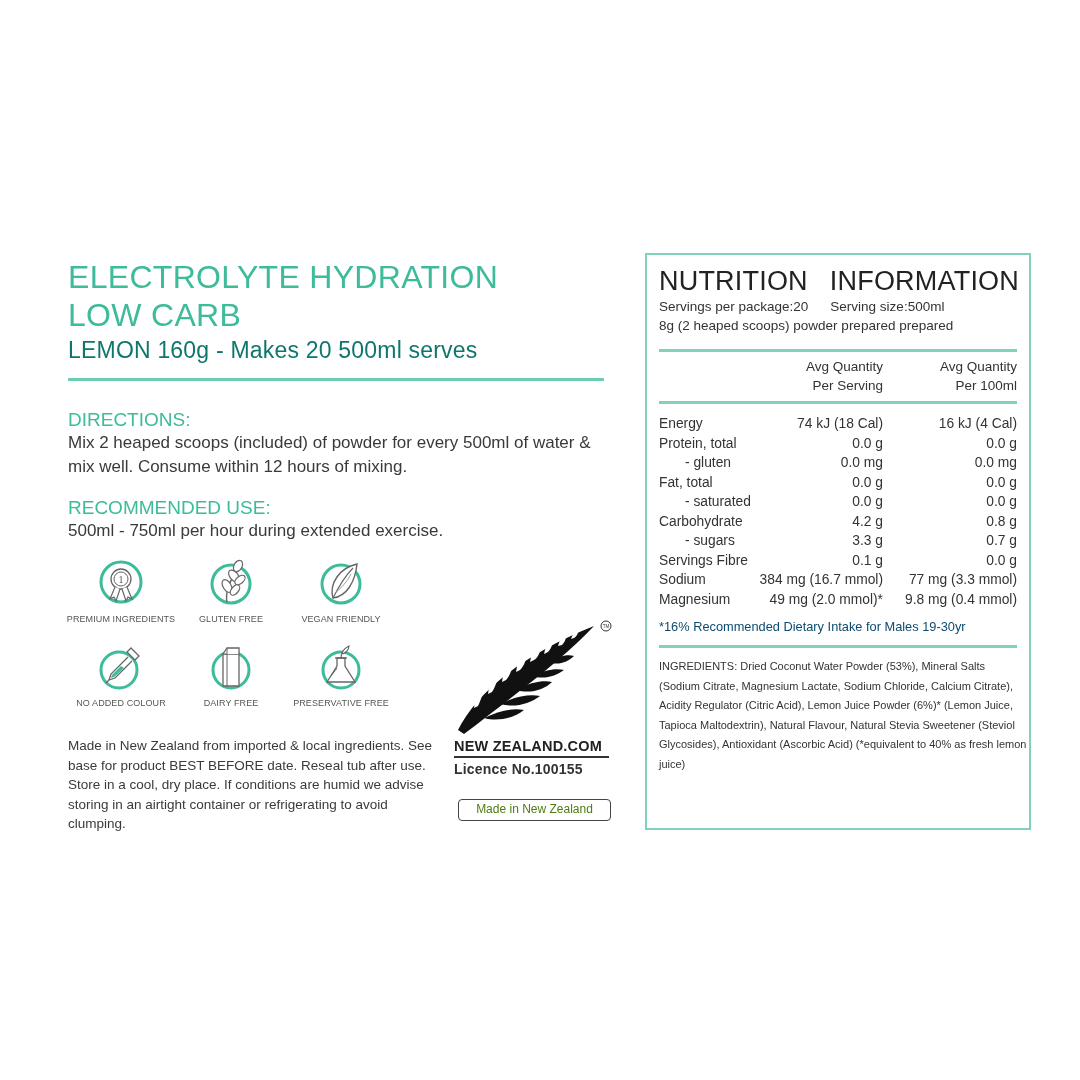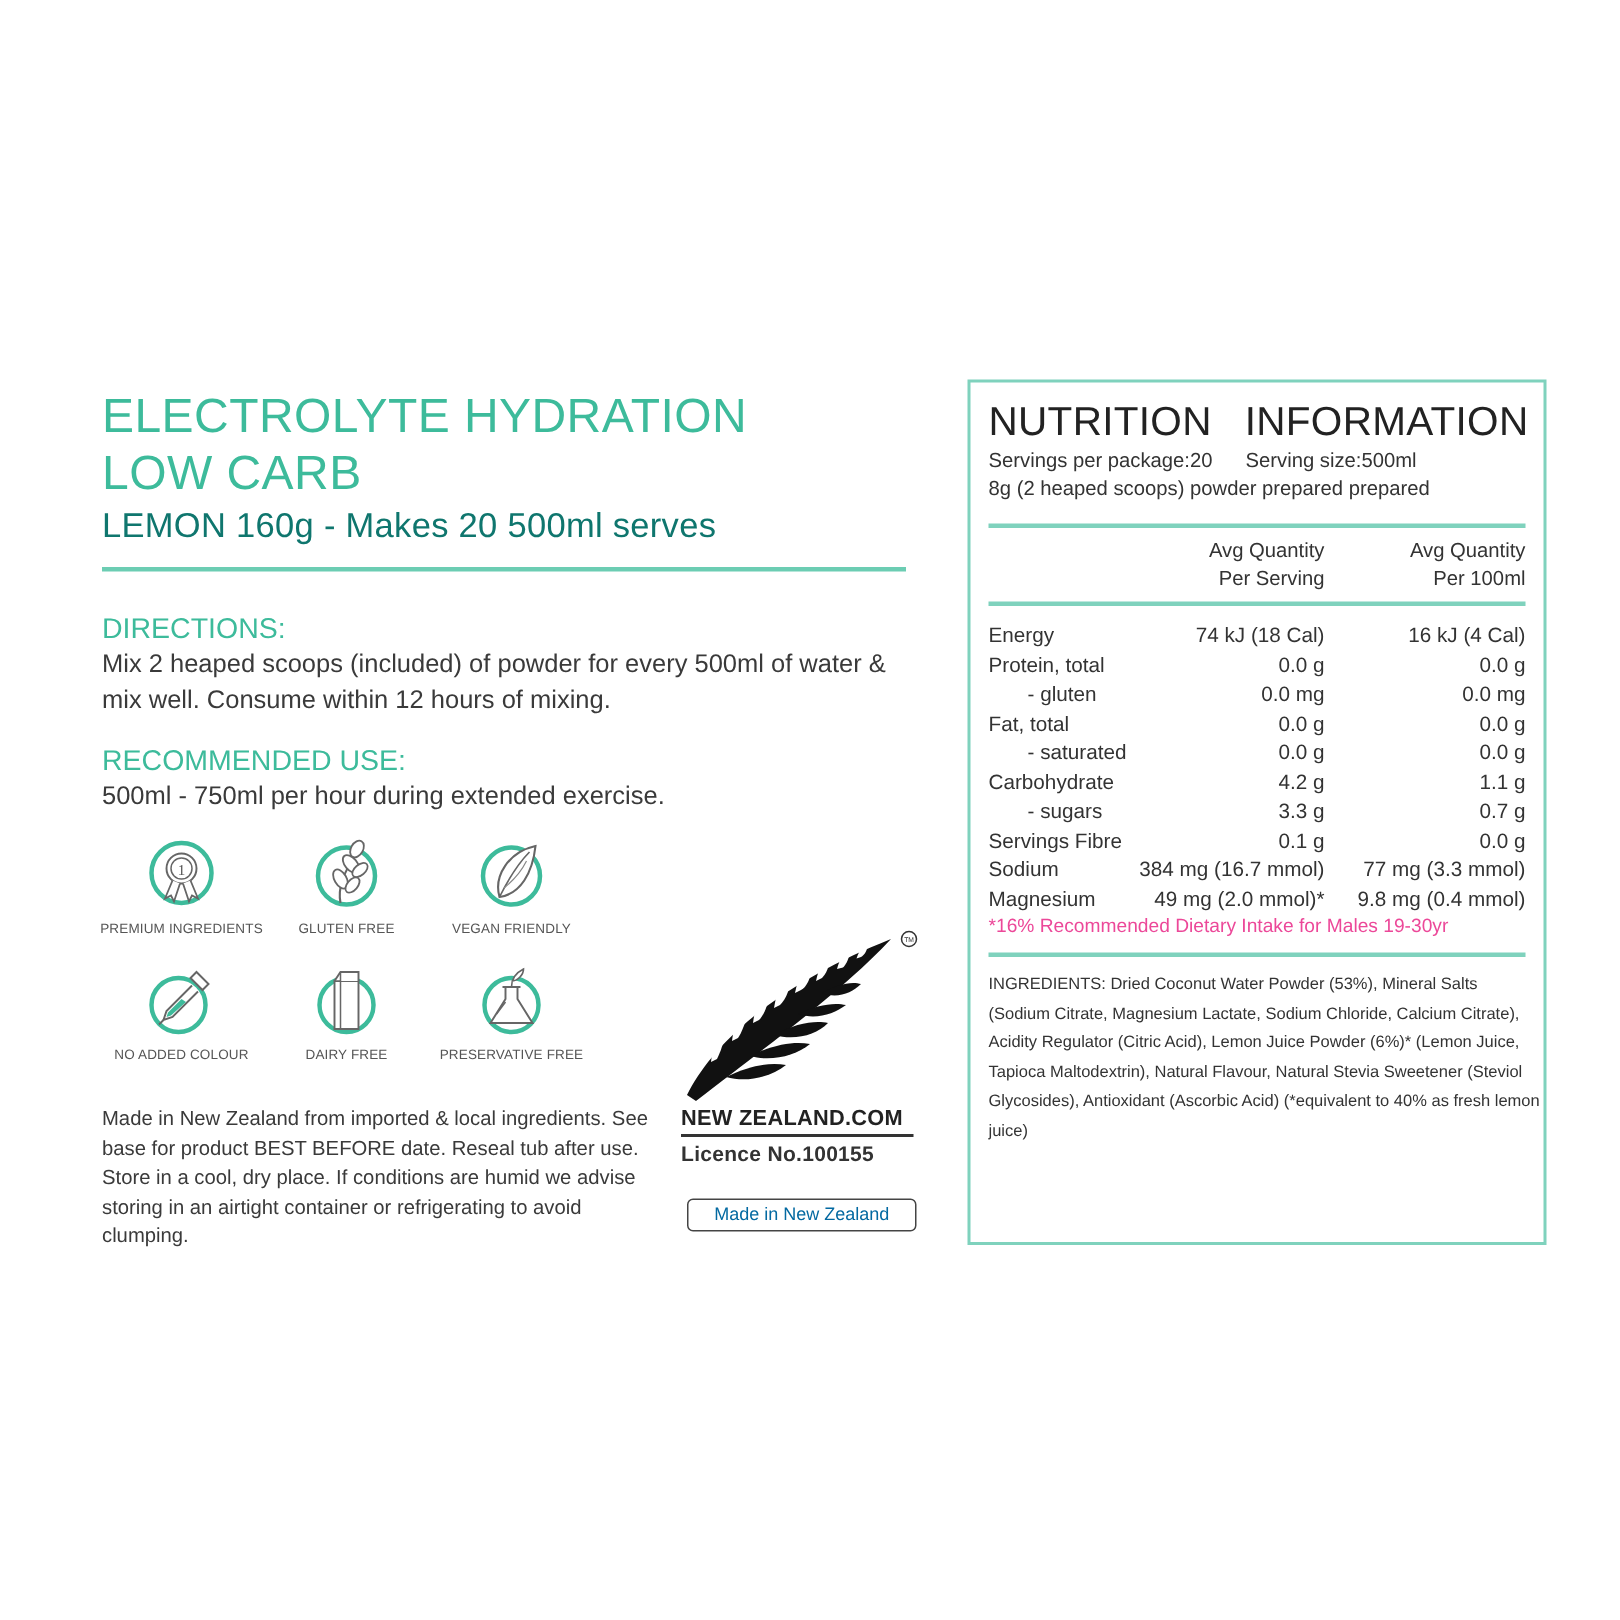--- a/index.html
+++ b/index.html
@@ -38,21 +38,21 @@
     }
 
     .fern-block { position: absolute; left: 454px; top: 618px; width: 162px; }
     .fern-svg { width: 160px; height: 118px; display: block; }
     .nz-brand { font-size: 14.5px; font-weight: bold; color: #222; letter-spacing: 0.2px; margin-top: 2px; }
     .nz-rule { height: 2px; background: #333; margin: 2px 0 3px 0; width: 155px; }
     .nz-licence { font-size: 14px; font-weight: bold; color: #333; letter-spacing: 0.2px; }
     .nz-made {
       margin-top: 22px; margin-left: 4px; width: 153px; height: 22px;
       border: 1.5px solid #444; border-radius: 4px;
-      font-size: 12px; color: #0369a1; text-align: center; line-height: 19px;
+      font-size: 12px; color: #4d7c0f; text-align: center; line-height: 19px;
     }
 
     
     .panel {
       position: absolute; left: 645px; top: 253px; width: 386px; height: 577px;
       border: 2px solid #7fd2bd;
     }
     .panel-inner { position: absolute; left: 12px; top: 10px; width: 360px; }
     .nut-title {
       font-size: 27px; line-height: 32px; color: #222; letter-spacing: 0.2px; white-space: nowrap;
@@ -69,21 +69,21 @@
 
     .nut-table { margin-top: 10px; font-size: 13.8px; color: #333; }
     .nut-row { display: flex; height: 19.5px; line-height: 19.5px; white-space: nowrap; }
     .nut-row .n { width: 132px; }
     .nut-row .n.indent { padding-left: 26px; }
     .nut-row .v1 { width: 92px; text-align: right; }
     .nut-row .v2 { width: 134px; text-align: right; }
     .nut-row.mineral .n { width: 78px; }
     .nut-row.mineral .v1 { width: 146px; }
 
-    .footnote { font-size: 12.8px; color: #ec4899; line-height: 16px; white-space: nowrap; }
+    .footnote { font-size: 12.8px; color: #0c4a6e; margin-top: 10px; line-height: 16px; white-space: nowrap; }
     .rule2 { margin-top: 10px; }
     .ingredients { font-size: 11px; line-height: 19.6px; color: #333; margin-top: 9px; width: 370px; }
   </style>
 </head>
 <body>
 
 <div class="page">
 
   <div class="left">
     <div class="title">ELECTROLYTE HYDRATION</div>
@@ -244,21 +244,21 @@
             <span class="v2">0.0 g</span>
           </div>
         <div class="nut-row">
             <span class="n indent">- saturated</span>
             <span class="v1">0.0 g</span>
             <span class="v2">0.0 g</span>
           </div>
         <div class="nut-row">
             <span class="n">Carbohydrate</span>
             <span class="v1">4.2 g</span>
-            <span class="v2">1.1 g</span>
+            <span class="v2">0.8 g</span>
           </div>
         <div class="nut-row">
             <span class="n indent">- sugars</span>
             <span class="v1">3.3 g</span>
             <span class="v2">0.7 g</span>
           </div>
         <div class="nut-row">
             <span class="n">Servings Fibre</span>
             <span class="v1">0.1 g</span>
             <span class="v2">0.0 g</span>

